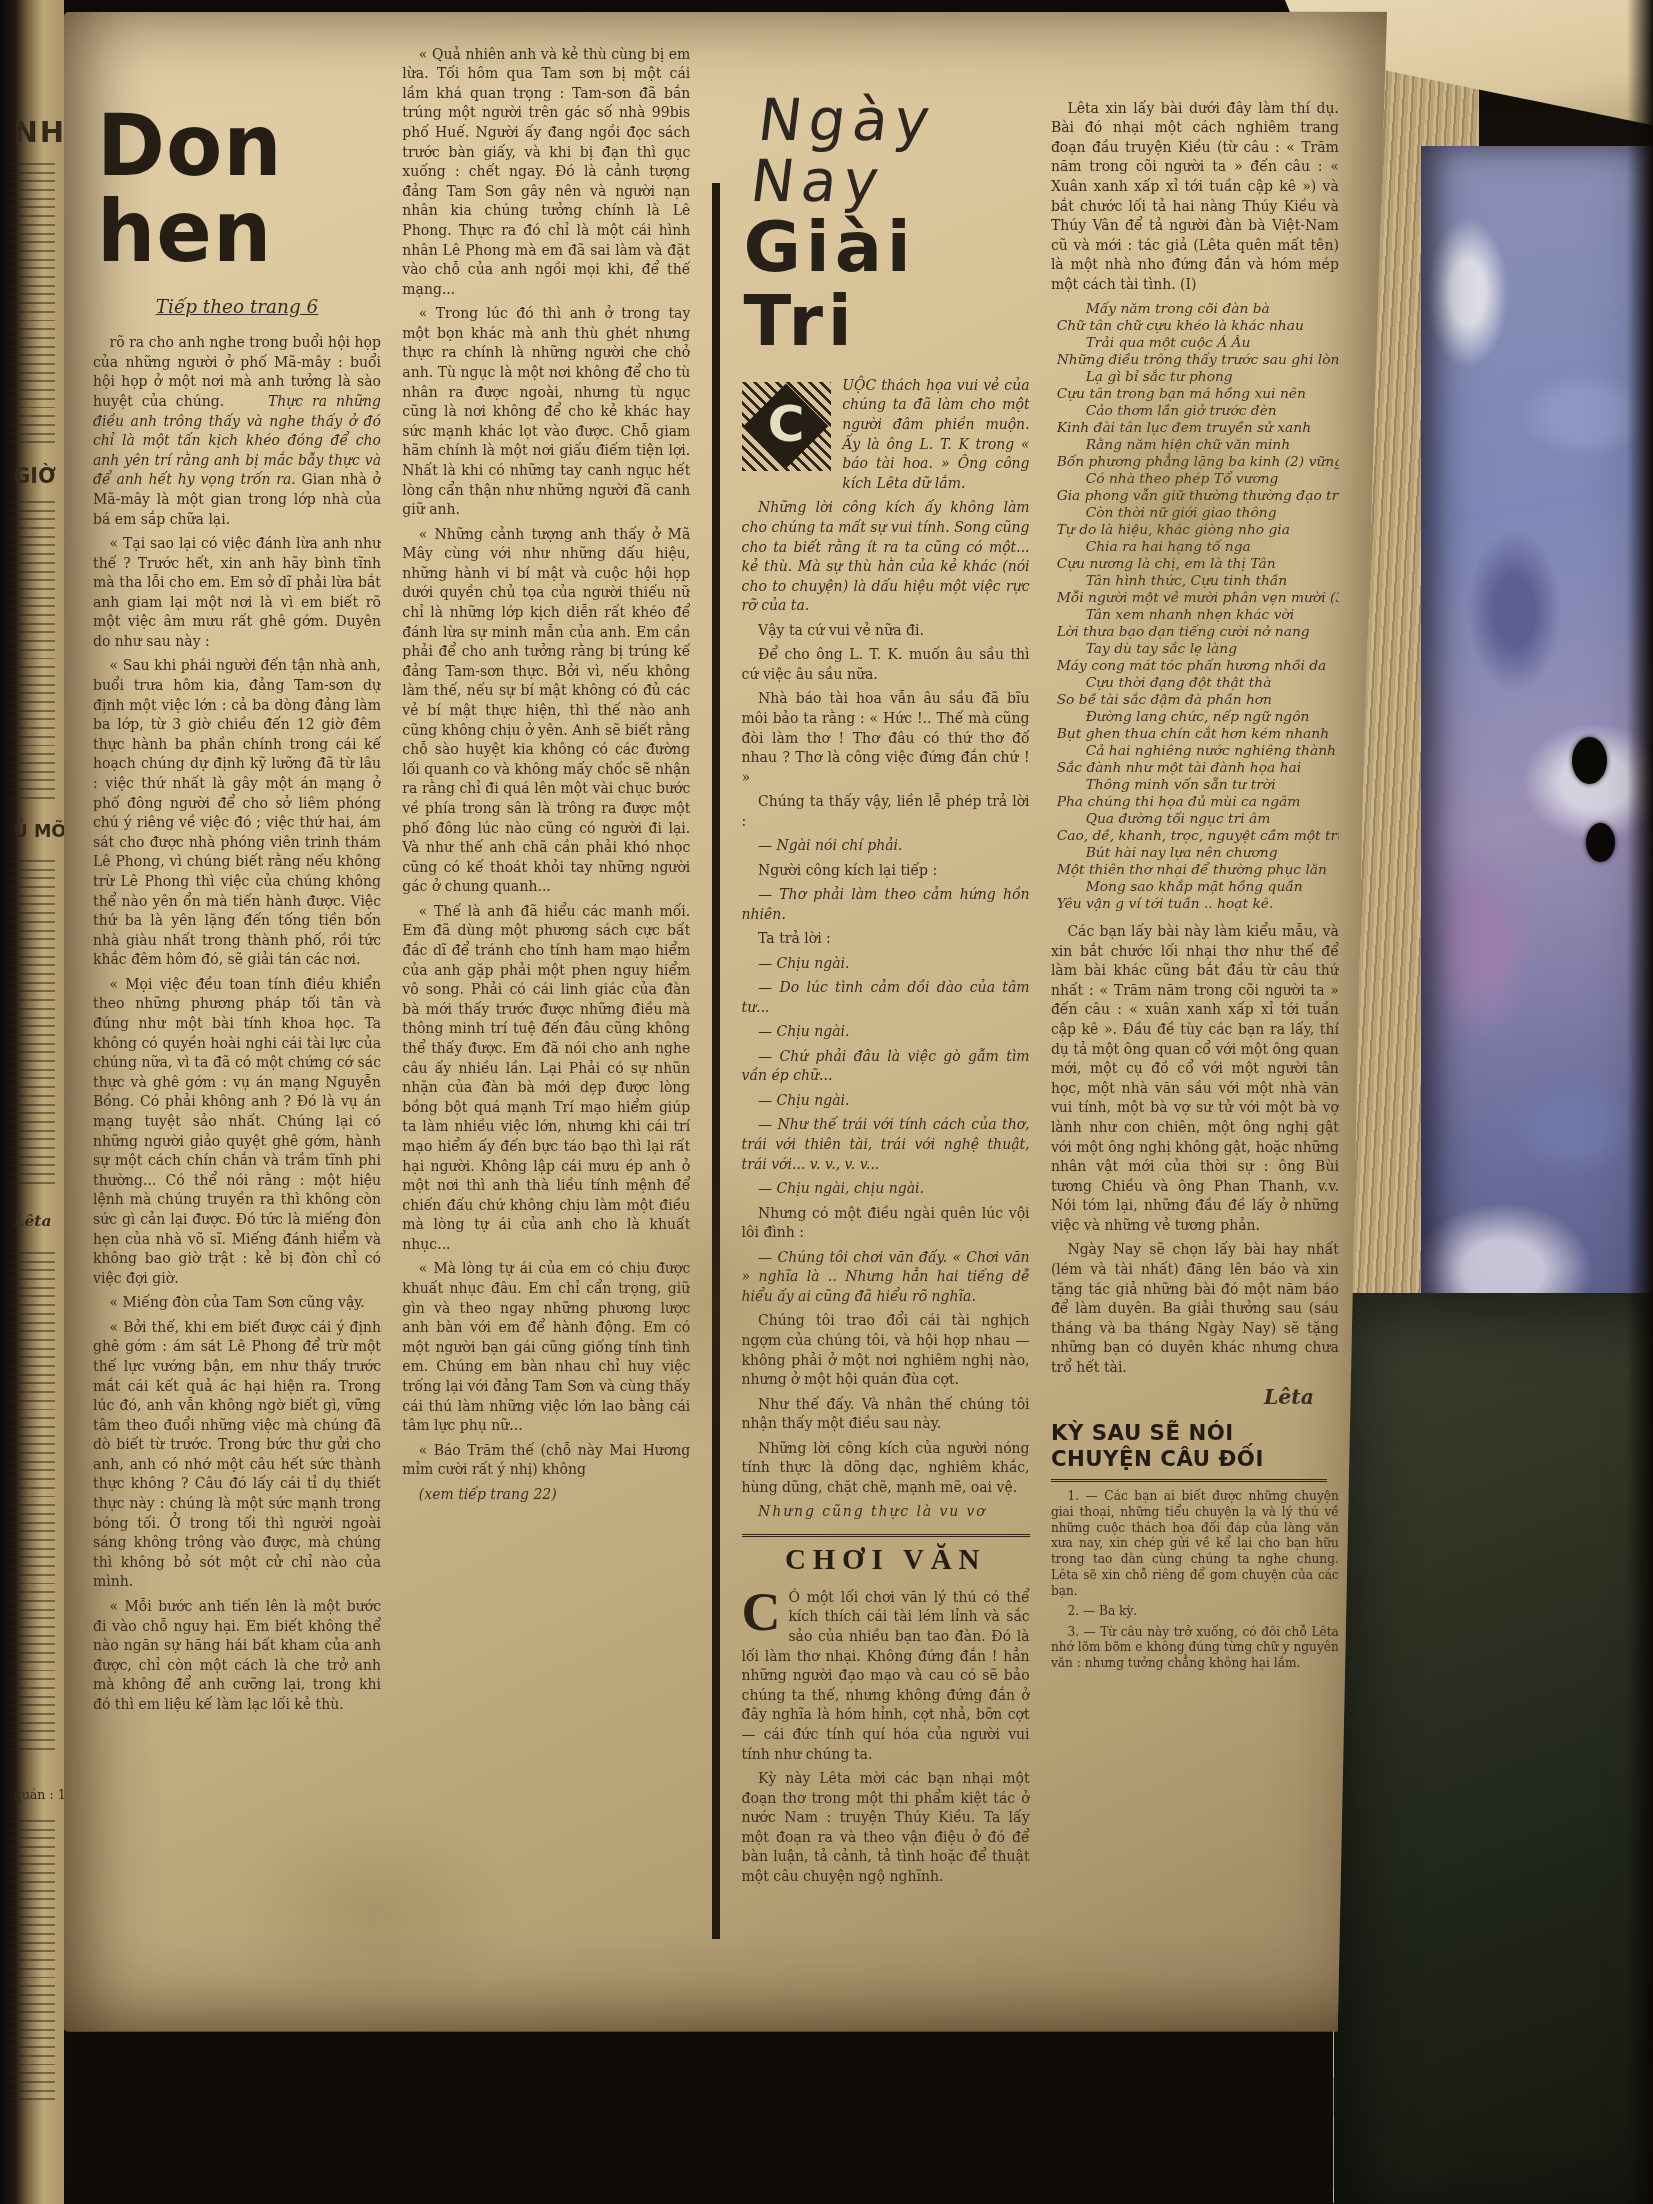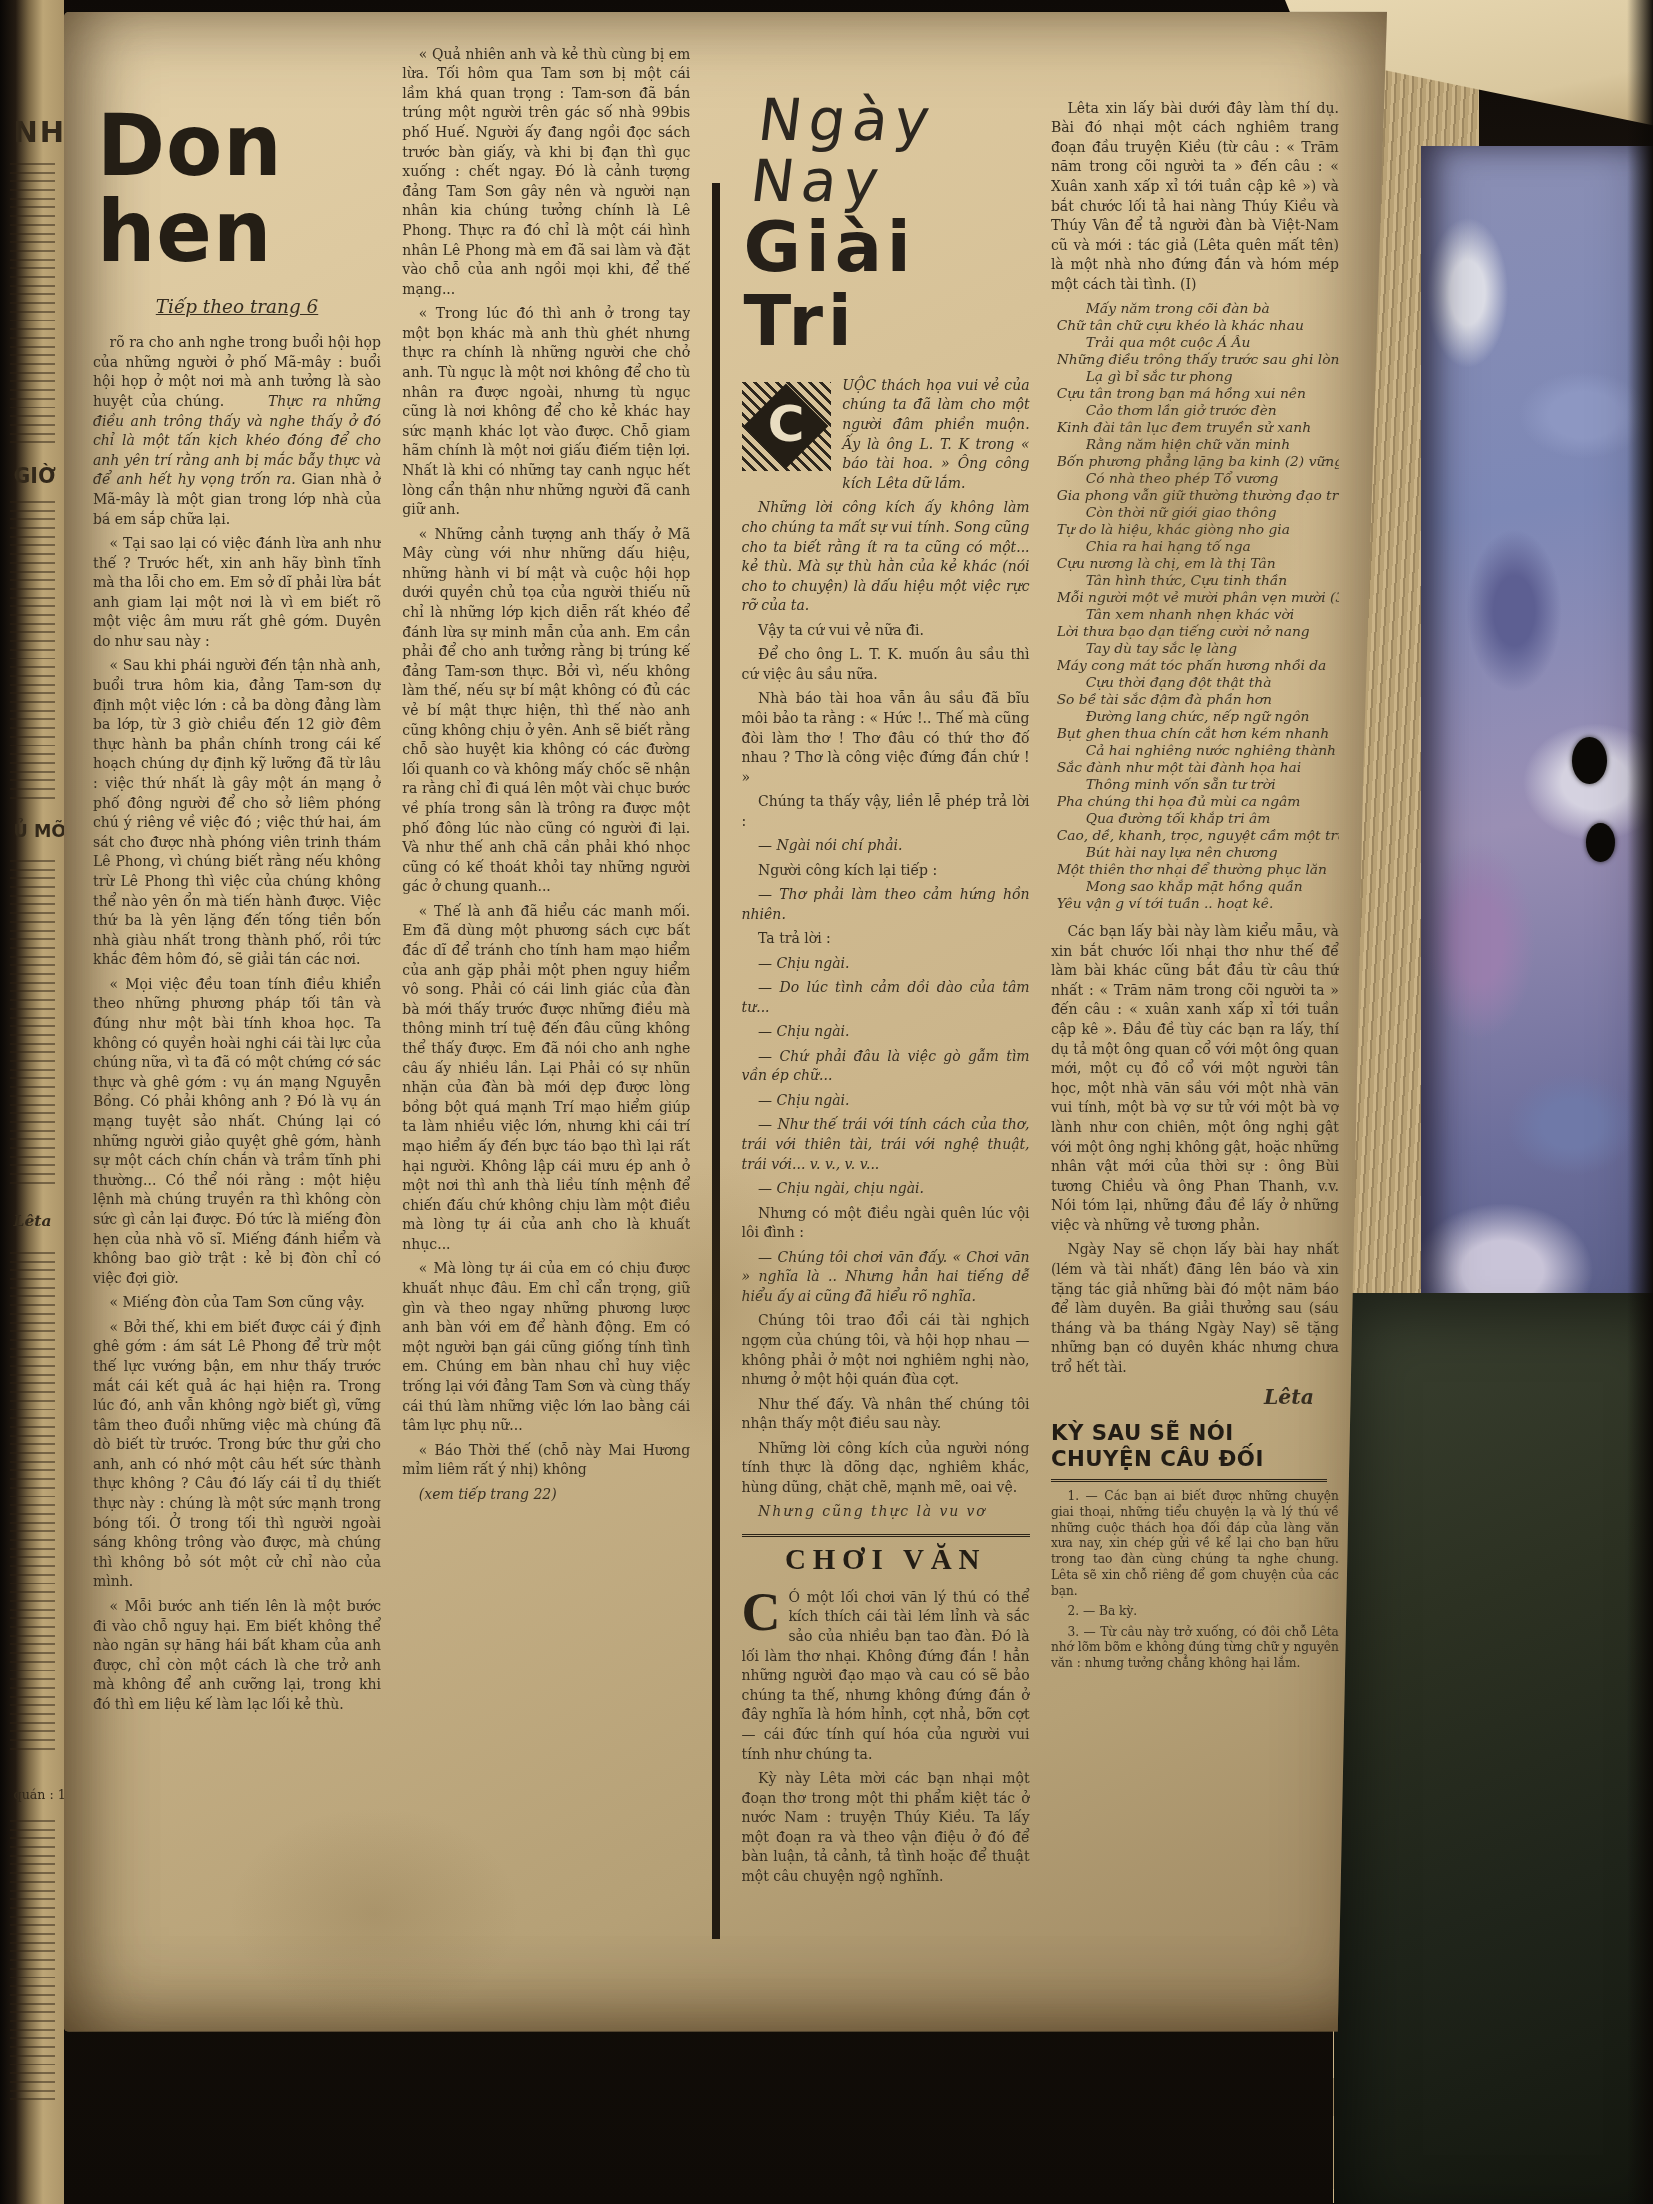--- a/index.html
+++ b/index.html
@@ -149,21 +149,21 @@
       <p>« Bởi thế, khi em biết được cái ý định ghê gớm : ám sát Lê Phong để trừ một thế lực vướng bận, em như thấy trước mắt cái kết quả ác hại hiện ra. Trong lúc đó, anh vẫn không ngờ biết gì, vững tâm theo đuổi những việc mà chúng đã dò biết từ trước. Trong bức thư gửi cho anh, anh có nhớ một câu hết sức thành thực không ? Câu đó lấy cái tỉ dụ thiết thực này : chúng là một sức mạnh trong bóng tối. Ở trong tối thì người ngoài sáng không trông vào được, mà chúng thì không bỏ sót một cử chỉ nào của mình.</p>
       <p>« Mỗi bước anh tiến lên là một bước đi vào chỗ nguy hại. Em biết không thể nào ngăn sự hăng hái bất kham của anh được, chỉ còn một cách là che trở anh mà không để anh cưỡng lại, trong khi đó thì em liệu kế làm lạc lối kẻ thù.</p>
     </div>
 
     <div class="col">
       <p>« Quả nhiên anh và kẻ thù cùng bị em lừa. Tối hôm qua Tam sơn bị một cái lầm khá quan trọng : Tam-sơn đã bắn trúng một người trên gác số nhà 99bis phố Huế. Người ấy đang ngồi đọc sách trước bàn giấy, và khi bị đạn thì gục xuống : chết ngay. Đó là cảnh tượng đảng Tam Sơn gây nên và người nạn nhân kia chúng tưởng chính là Lê Phong. Thực ra đó chỉ là một cái hình nhân Lê Phong mà em đã sai làm và đặt vào chỗ của anh ngồi mọi khi, để thế mạng...</p>
       <p>« Trong lúc đó thì anh ở trong tay một bọn khác mà anh thù ghét nhưng thực ra chính là những người che chở anh. Tù ngục là một nơi không để cho tù nhân ra được ngoài, nhưng tù ngục cũng là nơi không để cho kẻ khác hay sức mạnh khác lọt vào được. Chỗ giam hãm chính là một nơi giấu điếm tiện lợi. Nhất là khi có những tay canh ngục hết lòng cẩn thận như những người đã canh giữ anh.</p>
       <p>« Những cảnh tượng anh thấy ở Mã Mây cùng với như những dấu hiệu, những hành vi bí mật và cuộc hội họp dưới quyền chủ tọa của người thiếu nữ chỉ là những lớp kịch diễn rất khéo để đánh lừa sự minh mẫn của anh. Em cần phải để cho anh tưởng rằng bị trúng kế đảng Tam-sơn thực. Bởi vì, nếu không làm thế, nếu sự bí mật không có đủ các vẻ bí mật thực hiện, thì thế nào anh cũng không chịu ở yên. Anh sẽ biết rằng chỗ sào huyệt kia không có các đường lối quanh co và không mấy chốc sẽ nhận ra rằng chỉ đi quá lên một vài chục bước về phía trong sân là trông ra được một phố đông lúc nào cũng có người đi lại. Và như thế anh chã cần phải khó nhọc cũng có kế thoát khỏi tay những người gác ở chung quanh...</p>
       <p>« Thế là anh đã hiểu các manh mối. Em đã dùng một phương sách cực bất đắc dĩ để tránh cho tính ham mạo hiểm của anh gặp phải một phen nguy hiểm vô song. Phải có cái linh giác của đàn bà mới thấy trước được những điều mà thông minh trí tuệ đến đâu cũng không thể thấy được. Em đã nói cho anh nghe câu ấy nhiều lần. Lại Phải có sự nhũn nhặn của đàn bà mới dẹp được lòng bồng bột quá mạnh Trí mạo hiểm giúp ta làm nhiều việc lớn, nhưng khi cái trí mạo hiểm ấy đến bực táo bạo thì lại rất hại người. Không lập cái mưu ép anh ở một nơi thì anh thà liều tính mệnh để chiến đấu chứ không chịu làm một điều mà lòng tự ái của anh cho là khuất nhục...</p>
       <p>« Mà lòng tự ái của em có chịu được khuất nhục đâu. Em chỉ cẩn trọng, giữ gìn và theo ngay những phương lược anh bàn với em để hành động. Em có một người bạn gái cũng giống tính tình em. Chúng em bàn nhau chỉ huy việc trống lại với đảng Tam Sơn và cùng thấy cái thú làm những việc lớn lao bằng cái tâm lực phụ nữ...</p>
-      <p>« Báo Thời thế (chỗ này Mai Hương mỉm liêm rất ý nhị) không</p>
+      <p>« Báo Trăm thế (chỗ này Mai Hương mỉm cười rất ý nhị) không</p>
       <p class="jump">(xem tiếp trang 22)</p>
     </div>
 
     <div class="vrule"></div>
 
     <div class="col">
       <div class="mast1">Ngày Nay</div>
       <div class="mast2">Giài Tri</div>
       <div class="capbox">
         <div class="diamond"></div>
@@ -224,21 +224,21 @@
           <div class="alt0">Tay dù tay sắc lẹ làng</div>
           <div class="alt1">Máy cong mát tóc phấn hương nhồi da</div>
           <div class="alt0">Cựu thời đạng đột thật thà</div>
           <div class="alt1">So bề tài sắc đậm đà phần hơn</div>
           <div class="alt0">Đường lang chức, nếp ngữ ngôn</div>
           <div class="alt1">Bụt ghen thua chín cắt hơn kém nhanh</div>
           <div class="alt0">Cả hai nghiêng nước nghiêng thành</div>
           <div class="alt1">Sắc đành như một tài đành họa hai</div>
           <div class="alt0">Thông minh vốn sẵn tư trời</div>
           <div class="alt1">Pha chúng thi họa đủ mùi ca ngâm</div>
-          <div class="alt0">Qua đường tối khắp tri âm</div>
+          <div class="alt0">Qua đường tối ngục tri âm</div>
           <div class="alt1">Cao, dề, khanh, trọc, nguyệt cầm một trương</div>
           <div class="alt0">Bút hài nay lựa nên chương</div>
           <div class="alt1">Một thiên thơ nhại để thường phục lăn</div>
           <div class="alt0">Mong sao khắp mặt hồng quần</div>
           <div class="alt1">Yêu vận g ví tới tuần .. hoạt kê.</div>
         </div>
       <p>Các bạn lấy bài này làm kiểu mẫu, và xin bắt chước lối nhại thơ như thế để làm bài khác cũng bắt đầu từ câu thứ nhất : « Trăm năm trong cõi người ta » đến câu : « xuân xanh xấp xỉ tới tuần cập kê ». Đầu đề tùy các bạn ra lấy, thí dụ tả một ông quan cổ với một ông quan mới, một cụ đồ cổ với một người tân học, một nhà văn sầu với một nhà văn vui tính, một bà vợ sư tử với một bà vợ lành như con chiên, một ông nghị gật với một ông nghị không gật, hoặc những nhân vật mới của thời sự : ông Bùi tương Chiều và ông Phan Thanh, v.v. Nói tóm lại, những đầu đề lấy ở những việc và những vẻ tương phản.</p>
       <p>Ngày Nay sẽ chọn lấy bài hay nhất (lém và tài nhất) đăng lên báo và xin tặng tác giả những bài đó một năm báo để làm duyên. Ba giải thưởng sau (sáu tháng và ba tháng Ngày Nay) sẽ tặng những bạn có duyên khác nhưng chưa trổ hết tài.</p>
       <div class="sig">Lêta</div>
       <div class="nextissue">KỲ SAU SẼ NÓI CHUYỆN CÂU ĐỐI</div>

